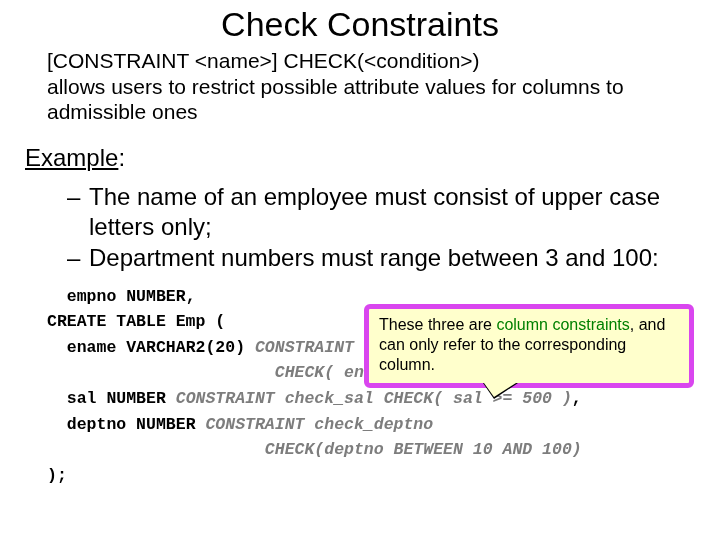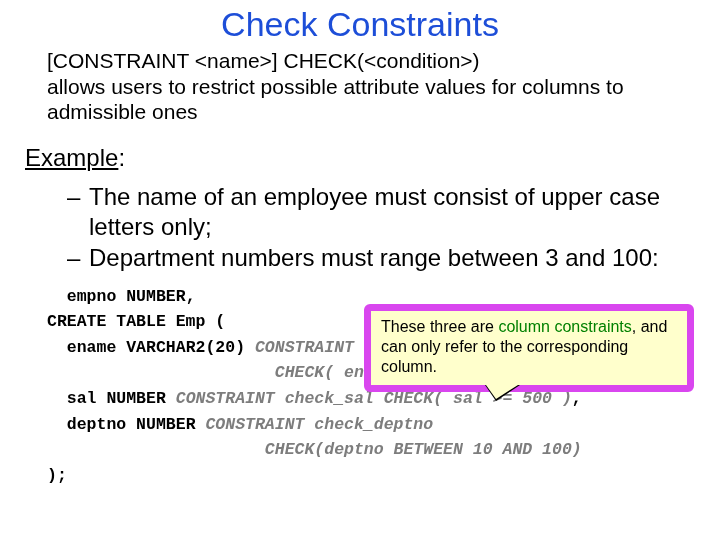--- a/index.html
+++ b/index.html
@@ -14,21 +14,21 @@
   .slide {
     position: relative;
     width: 720px;
     height: 540px;
     padding: 5px 25px 0 25px;
     box-sizing: border-box;
   }
   .title {
     font-family: "Segoe UI", Arial, sans-serif;
     font-size: 34px;
-    color: #1d4ed8;
+    color: #000000;
     text-align: center;
     margin: 0 0 4px 0;
     font-weight: 400;
   }
   .intro {
     font-size: 21px;
     line-height: 1.22;
     margin: 0 0 18px 22px;
   }
   .example-block {
@@ -65,21 +65,21 @@
     font-style: italic;
     color: #7d7d7d;
     font-weight: bold;
   }
   .callout {
     position: absolute;
     right: 26px;
     top: 304px;
     width: 330px;
     background: #ffffcc;
-    border: 7px solid #d946ef;
+    border: 5px solid #d946ef;
     border-radius: 6px;
     padding: 6px 10px 8px 10px;
     font-size: 16px;
     line-height: 1.25;
     box-sizing: border-box;
   }
   .callout-tail {
     position: absolute;
     left: 115px;
     bottom: -14px;

